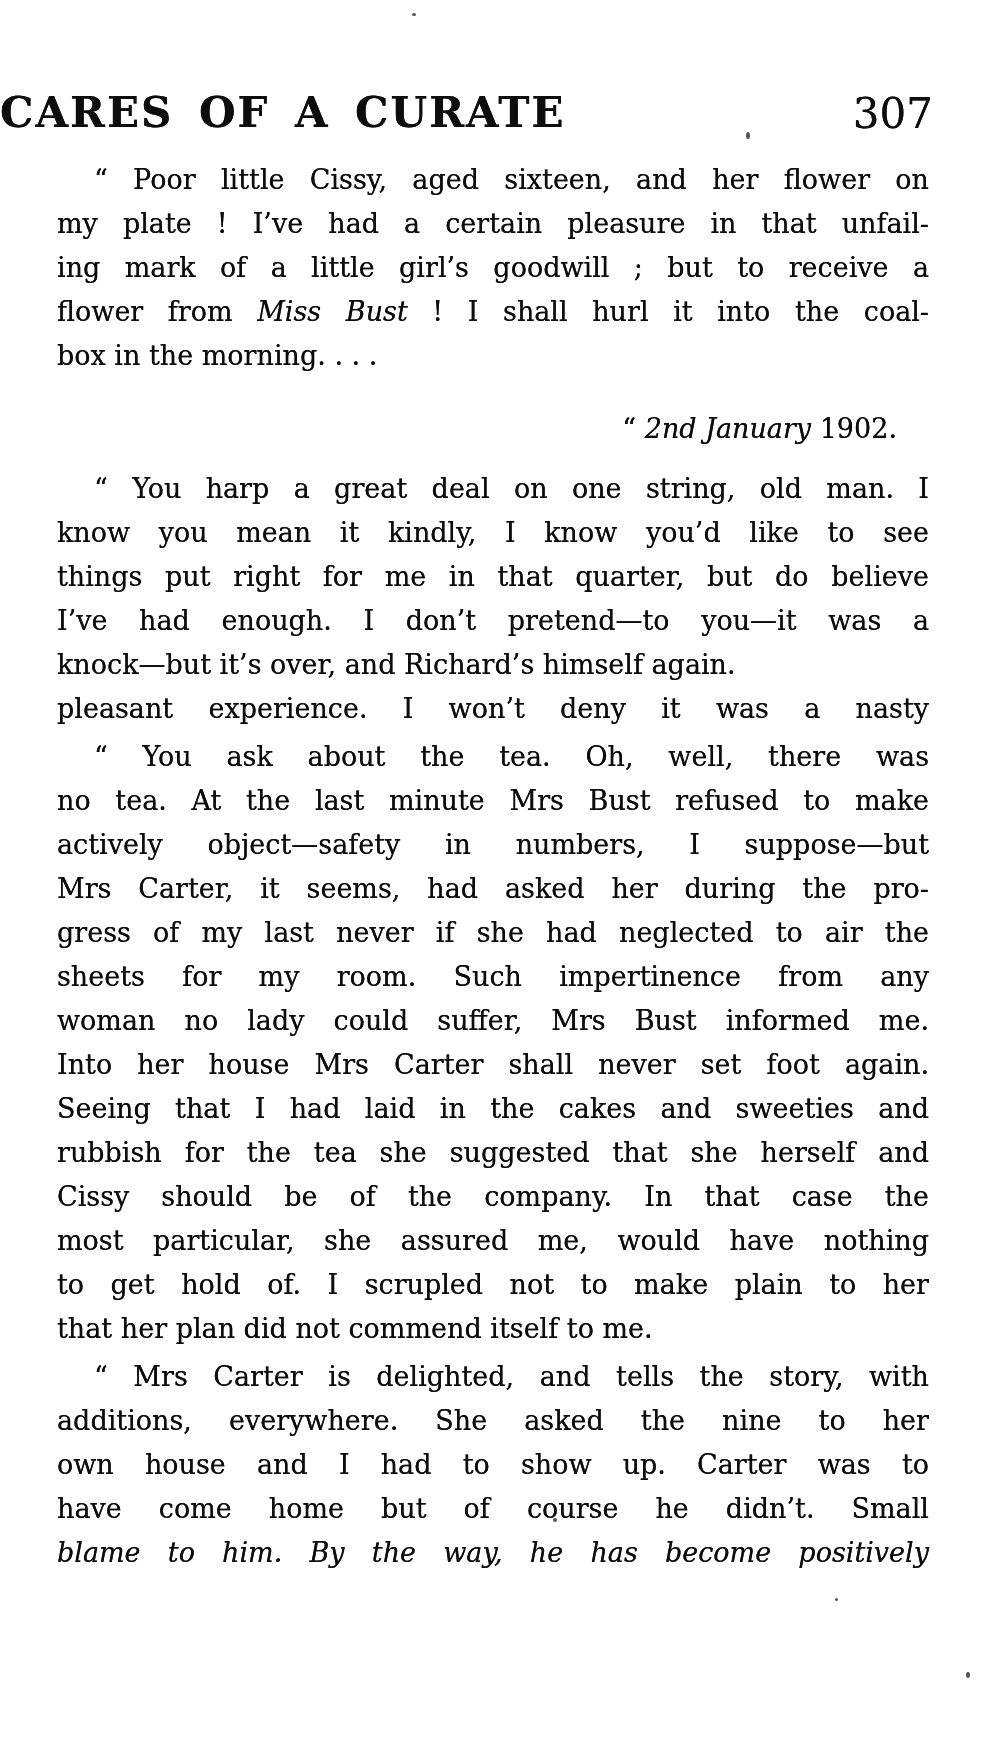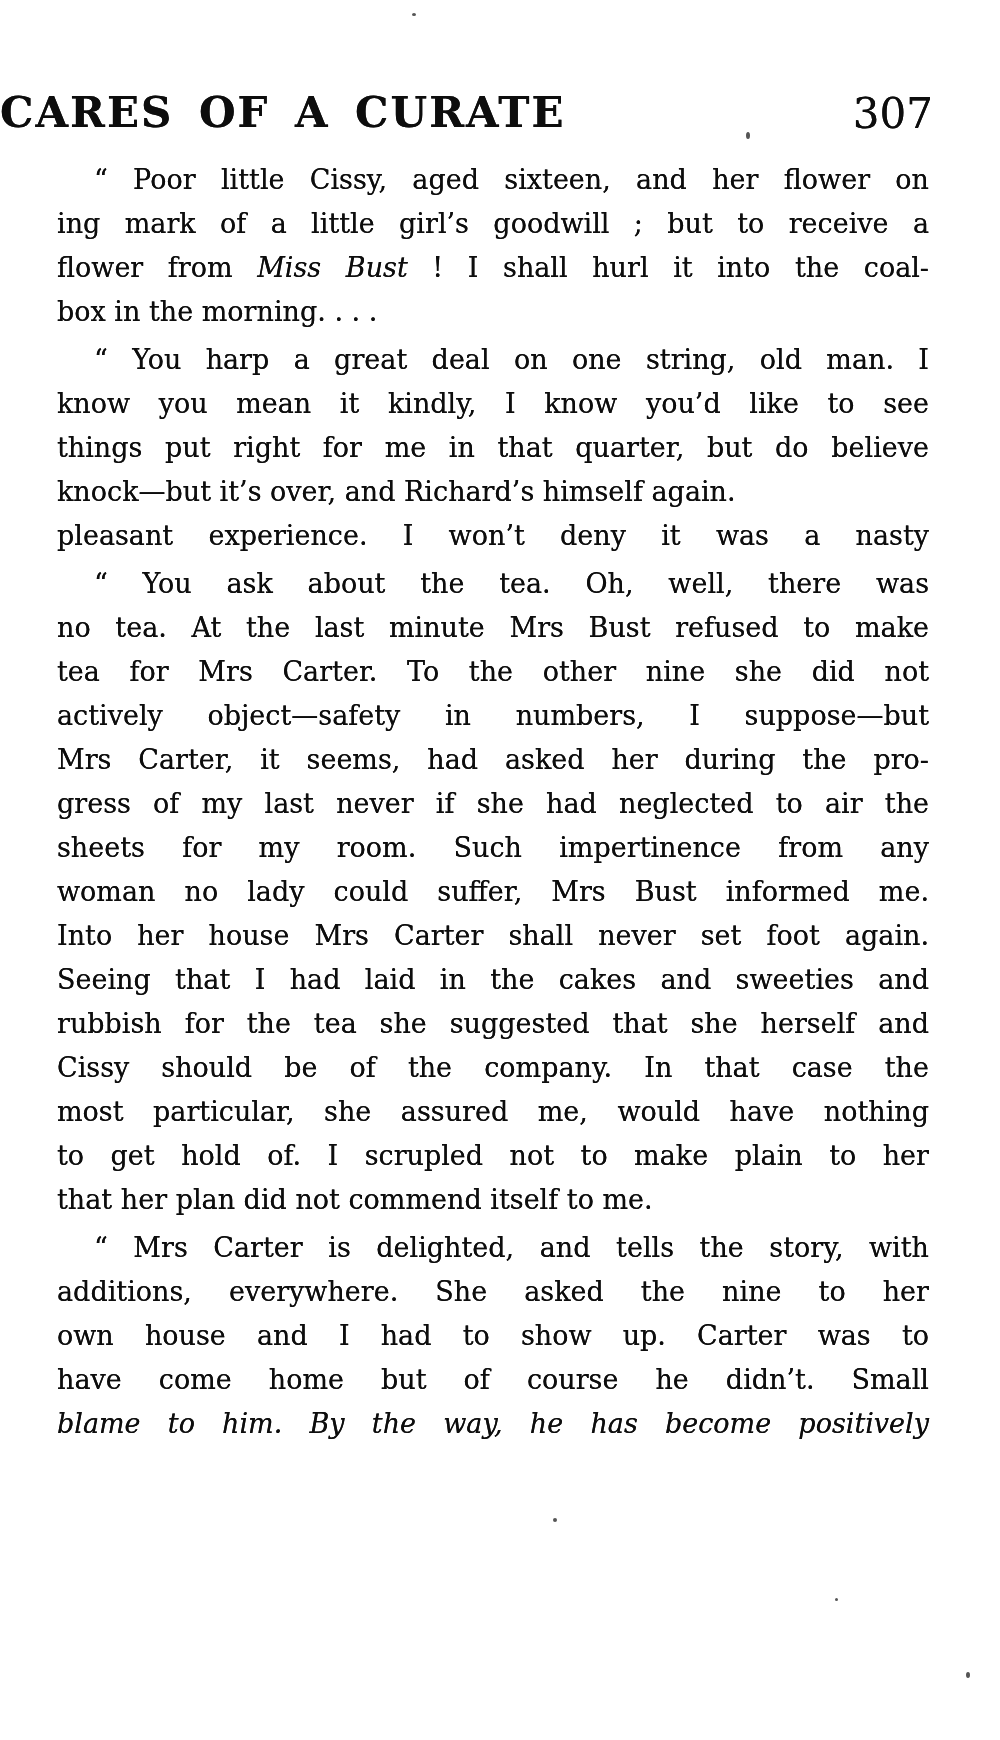--- a/index.html
+++ b/index.html
@@ -38,35 +38,39 @@
 
 <div class="page">
 
   <div class="title">CARES OF A CURATE</div>
 
   <div class="page-number">307</div>
 
   <div class="column">
       <div class="block paragraph">
         <div class="line"><span>“ Poor little Cissy, aged sixteen, and her flower on</span></div>
+        <div class="line"><span>my plate ! I’ve had a certain pleasure in that unfail-</span></div>
         <div class="line"><span>ing mark of a little girl’s goodwill ; but to receive a</span></div>
         <div class="line"><span>flower from </span><em>Miss Bust</em><span> ! I shall hurl it into the coal-</span></div>
         <div class="line end"><span>box in the morning. . . .</span></div>
+      </div>
+      <div class="block dateline">
+        <div class="line end"><span>“ </span><em>2nd January</em><span> 1902.</span></div>
       </div>
       <div class="block paragraph">
         <div class="line"><span>“ You harp a great deal on one string, old man. I</span></div>
         <div class="line"><span>know you mean it kindly, I know you’d like to see</span></div>
         <div class="line"><span>things put right for me in that quarter, but do believe</span></div>
+        <div class="line"><span>I’ve had enough. I don’t pretend—to you—it was a</span></div>
         <div class="line end"><span>knock—but it’s over, and Richard’s himself again.</span></div>
         <div class="line"><span>pleasant experience. I won’t deny it was a nasty</span></div>
       </div>
       <div class="block paragraph">
         <div class="line"><span>“ You ask about the tea. Oh, well, there was</span></div>
         <div class="line"><span>no tea. At the last minute Mrs Bust refused to make</span></div>
-        <div class="line"><span>tea for Mrs Carter. To the other nine she did not</span></div>
         <div class="line"><span>actively object—safety in numbers, I suppose—but</span></div>
         <div class="line"><span>Mrs Carter, it seems, had asked her during the pro-</span></div>
         <div class="line"><span>gress of my last never if she had neglected to air the</span></div>
         <div class="line"><span>sheets for my room. Such impertinence from any</span></div>
         <div class="line"><span>woman no lady could suffer, Mrs Bust informed me.</span></div>
         <div class="line"><span>Into her house Mrs Carter shall never set foot again.</span></div>
         <div class="line"><span>Seeing that I had laid in the cakes and sweeties and</span></div>
         <div class="line"><span>rubbish for the tea she suggested that she herself and</span></div>
         <div class="line"><span>Cissy should be of the company. In that case the</span></div>
         <div class="line"><span>most particular, she assured me, would have nothing</span></div>

